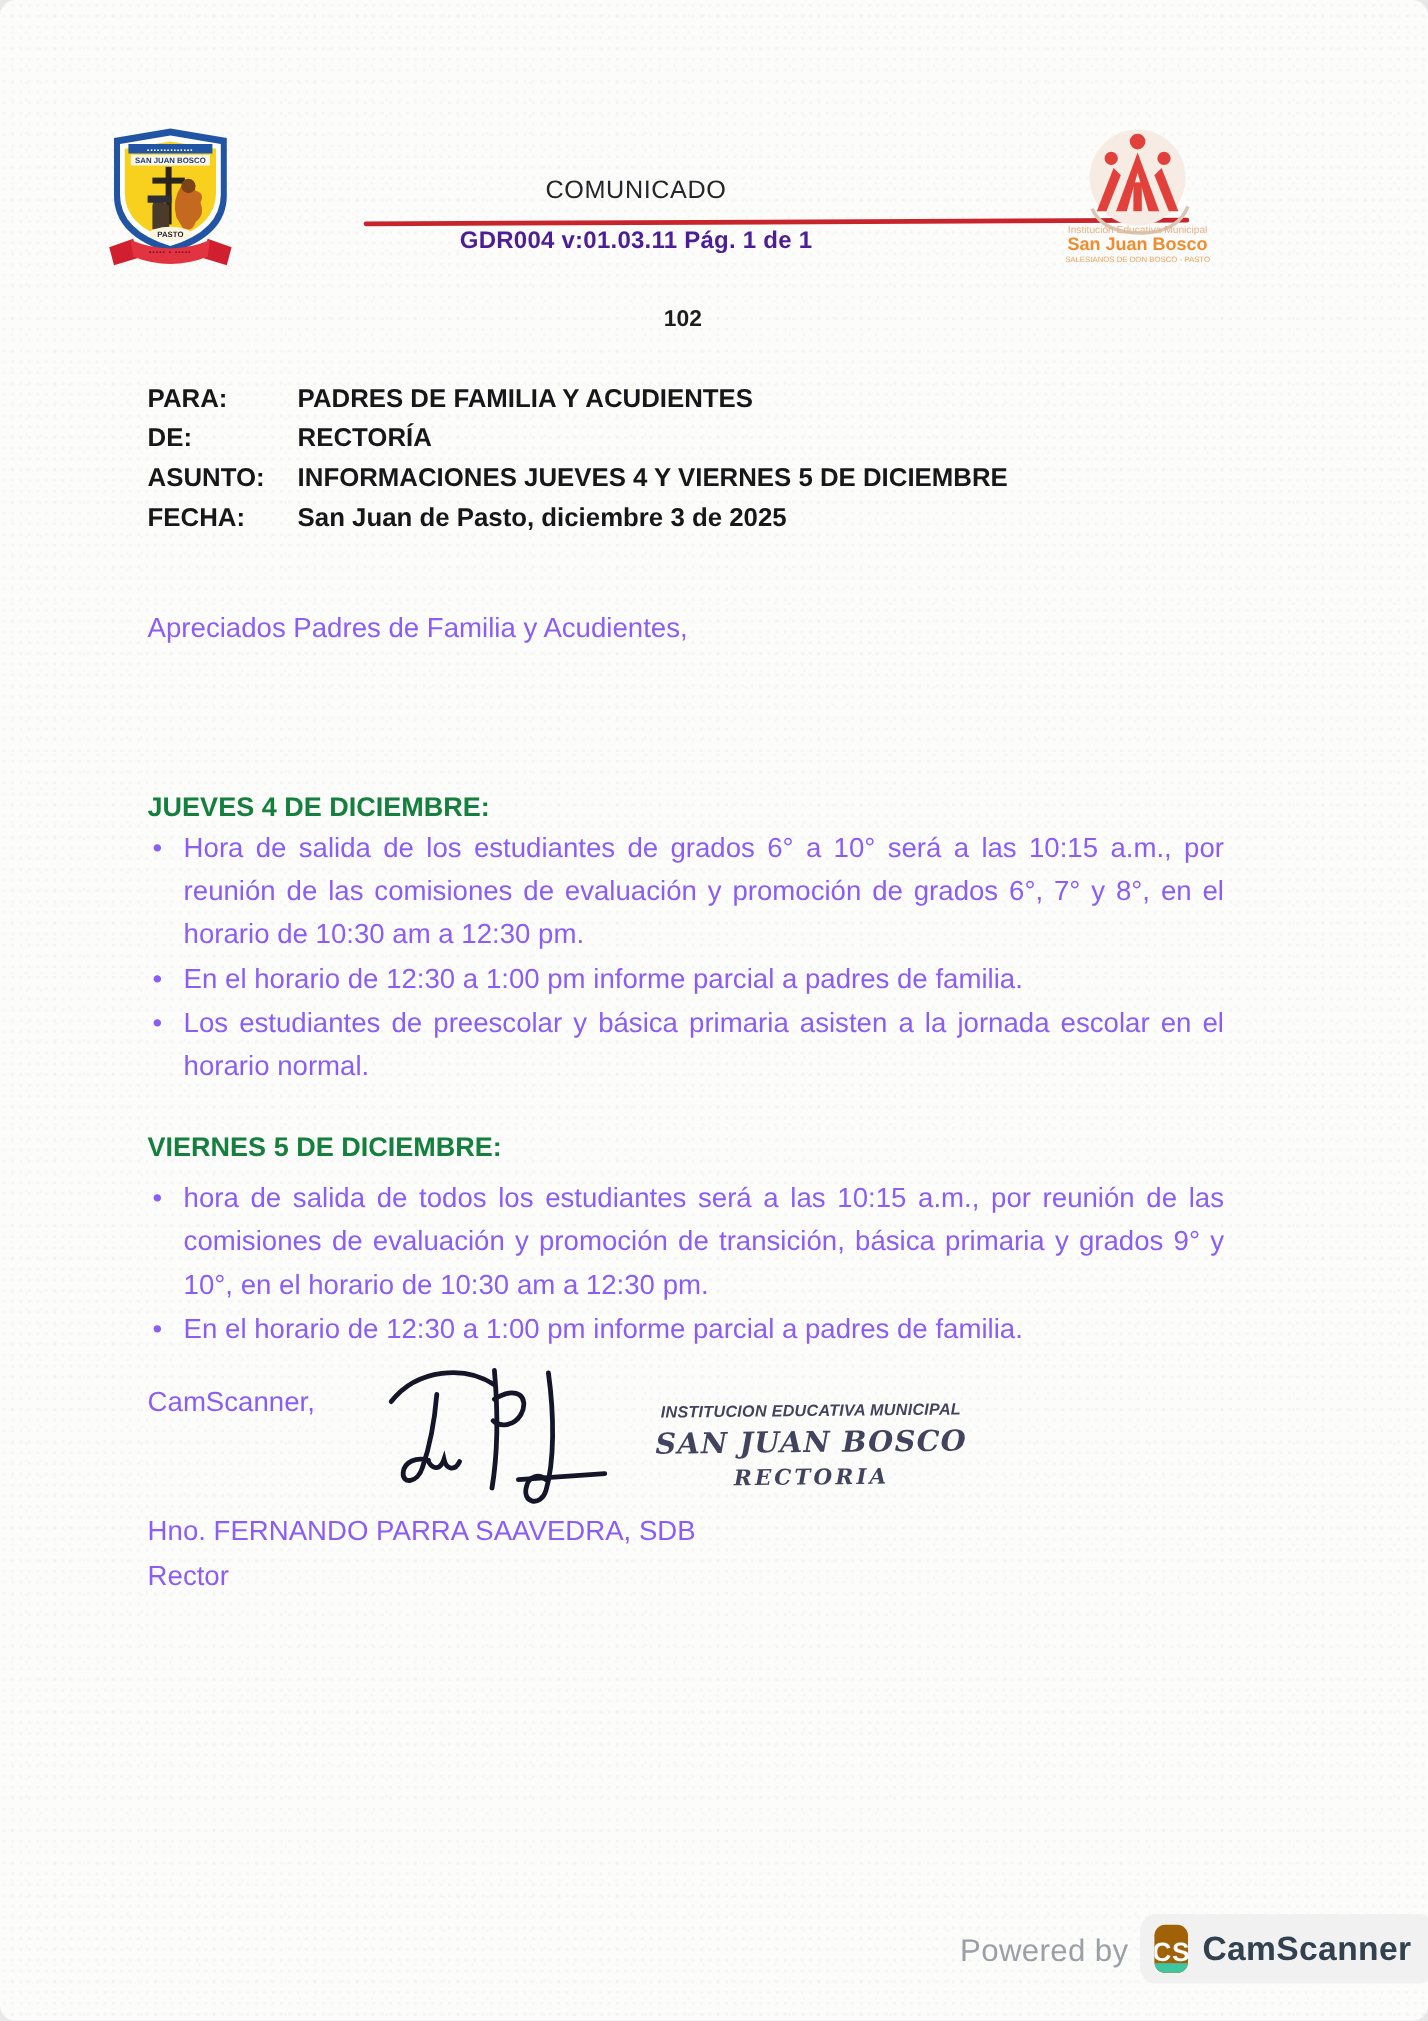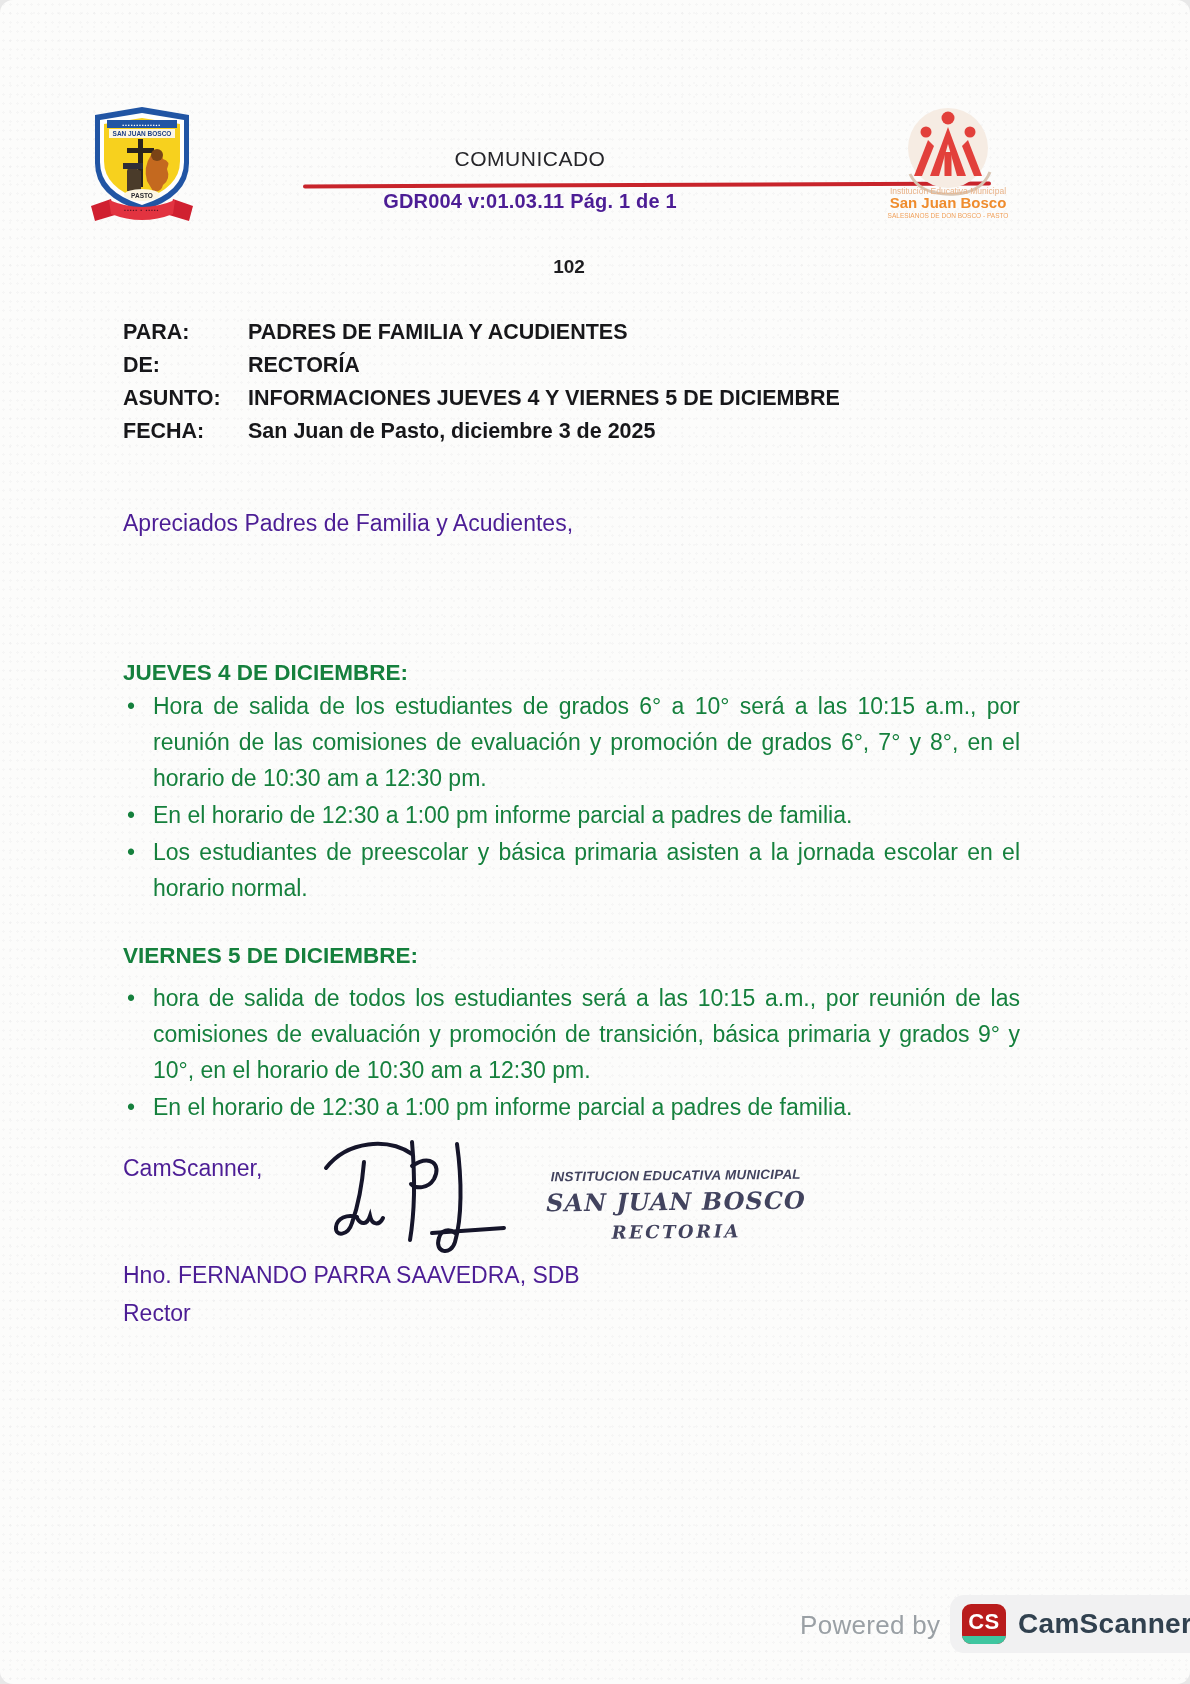--- a/index.html
+++ b/index.html
@@ -25,51 +25,51 @@
     transform:rotate(-.25deg);border-radius:2px;}
   .doc-code{left:180px;width:700px;top:190px;text-align:center;
     font-size:20px;font-weight:700;color:#4c1d95;letter-spacing:.2px;}
   .doc-number{left:123px;width:892px;top:256px;text-align:center;
     font-size:19px;font-weight:700;}
   
   .memo{left:123px;top:316px;font-size:21.5px;font-weight:700;line-height:33px;color:#17171a;}
   .memo-row{display:flex;}
   .memo-label{width:125px;flex:0 0 125px;}
   
-  .bodytext{font-size:23px;color:#4c1d95;}
+  .bodytext{font-size:23px;color:#8b5cf6;}
   .salutation{left:123px;top:510px;}
   .intro{left:123px;top:596px;}
   .sec-head{left:123px;font-size:22.5px;font-weight:700;color:#15803d;}
   .sec1-head{top:660px;}
   .sec2-head{top:943px;}
   .bullets{left:123px;width:897px;margin:0;padding:0;list-style:none;}
   .bullets1{top:688px;}
   .bullets2{top:980px;}
   .bullets li{position:relative;padding-left:30px;margin:0 0 1px 0;
-    font-size:23px;line-height:36px;text-align:justify;color:#15803d;}
+    font-size:23px;line-height:36px;text-align:justify;color:#8b5cf6;}
   .bullets li::before{content:"\2022";position:absolute;left:4px;top:0;
     font-size:23px;}
   .bullets li.single{text-align:left;}
   .closing{left:123px;top:1155px;}
   .signature{left:312px;top:1130px;}
   .stamp{left:543px;top:1168px;width:266px;text-align:center;color:#34365333;
     color:#343653;opacity:.93;transform:rotate(-.6deg);}
   .stamp-l1{font-size:13.5px;font-weight:700;font-style:italic;letter-spacing:.2px;}
   .stamp-l2{font-family:"DejaVu Serif",serif;font-size:24px;font-weight:700;
     font-style:italic;letter-spacing:1px;margin-top:4px;}
   .stamp-l3{font-family:"DejaVu Serif",serif;font-size:18px;font-weight:700;
     font-style:italic;letter-spacing:2.5px;margin-top:5px;}
   .signer-name{left:123px;top:1262px;}
   .signer-title{left:123px;top:1300px;}
   
   .powered{left:800px;top:1610px;font-size:26px;color:#9aa0a5;letter-spacing:.3px;}
   .cs-badge{left:950px;top:1595px;height:58px;padding:0 20px 0 12px;
     background:#f1f1f2;border-radius:14px;display:flex;align-items:center;gap:12px;}
-  .cs-icon{width:44px;height:40px;border-radius:9px;background:#b91c1c;
-    position:relative;display:flex;align-items:center;justify-content:center;overflow:hidden;}
+  .cs-icon{width:28px;height:40px;border-radius:9px;background:#a16207;
+    position:relative;display:flex;align-items:flex-end;justify-content:center;overflow:hidden;}
   .cs-icon::after{content:"";position:absolute;left:0;right:0;bottom:0;height:8px;background:#3fc6a0;}
   .cs-icon span{color:#fff;font-weight:700;font-size:22px;letter-spacing:.5px;margin-bottom:4px;}
   .cs-brand{font-size:28px;font-weight:700;color:#31414f;letter-spacing:.3px;}
   svg text{font-family:"Liberation Sans",sans-serif;}
 </style>
 </head>
 <body>
 
 <div class="page">
 

